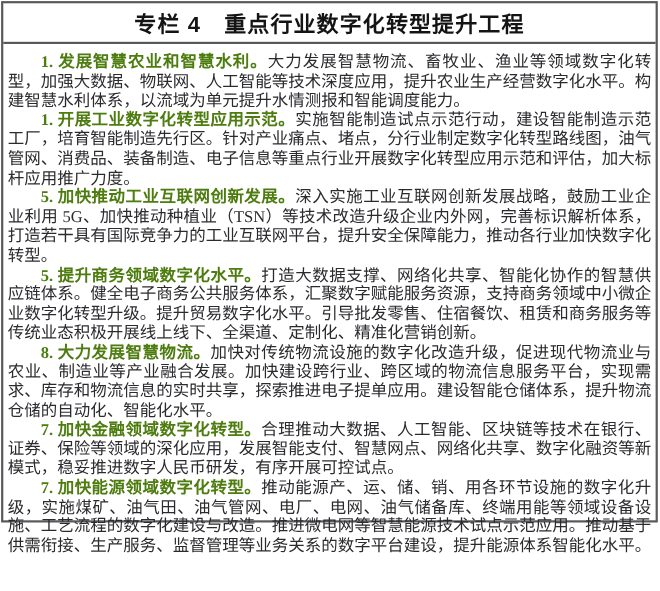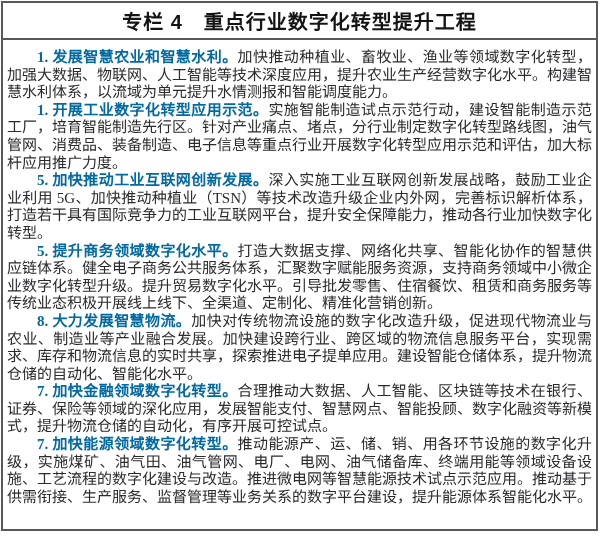--- a/index.html
+++ b/index.html
@@ -12,21 +12,21 @@
     width: 600px;
     height: 537px;
     background: #ffffff;
     overflow: hidden;
   }
   .column-box {
     position: absolute;
     left: 1px;
     top: 1px;
     width: 597px;
-    height: 530px;
+    height: 474px;
     box-sizing: border-box;
     border: 2px solid #59595b;
     background: #ffffff;
   }
   .title-cell {
     box-sizing: border-box;
     height: 37px;
     border-bottom: 2px solid #59595b;
     display: flex;
     align-items: center;
@@ -49,37 +49,37 @@
     line-height: 17.6px;
     color: #2b2b2f;
     text-align: justify;
   }
   .para {
     margin: 0;
     text-indent: 2em;
   }
   .lead {
     font-weight: 700;
-    color: #0369a1;
+    color: #4d7c0f;
   }
 </style>
 </head>
 <body>
 
 <div class="doc">
   <div class="column-box">
 
     <div class="title-cell">
       <h1 class="title">专栏 4　重点行业数字化转型提升工程</h1>
     </div>
 
     <div class="body-cell">
-      <p class="para"><span class="lead">1. 发展智慧农业和智慧水利。</span><span>加快推动种植业、畜牧业、渔业等领域数字化转型，加强大数据、物联网、人工智能等技术深度应用，提升农业生产经营数字化水平。构建智慧水利体系，以流域为单元提升水情测报和智能调度能力。</span></p>
+      <p class="para"><span class="lead">1. 发展智慧农业和智慧水利。</span><span>大力发展智慧物流、畜牧业、渔业等领域数字化转型，加强大数据、物联网、人工智能等技术深度应用，提升农业生产经营数字化水平。构建智慧水利体系，以流域为单元提升水情测报和智能调度能力。</span></p>
       <p class="para"><span class="lead">1. 开展工业数字化转型应用示范。</span><span>实施智能制造试点示范行动，建设智能制造示范工厂，培育智能制造先行区。针对产业痛点、堵点，分行业制定数字化转型路线图，油气管网、消费品、装备制造、电子信息等重点行业开展数字化转型应用示范和评估，加大标杆应用推广力度。</span></p>
       <p class="para"><span class="lead">5. 加快推动工业互联网创新发展。</span><span>深入实施工业互联网创新发展战略，鼓励工业企业利用 5G、加快推动种植业（TSN）等技术改造升级企业内外网，完善标识解析体系，打造若干具有国际竞争力的工业互联网平台，提升安全保障能力，推动各行业加快数字化转型。</span></p>
       <p class="para"><span class="lead">5. 提升商务领域数字化水平。</span><span>打造大数据支撑、网络化共享、智能化协作的智慧供应链体系。健全电子商务公共服务体系，汇聚数字赋能服务资源，支持商务领域中小微企业数字化转型升级。提升贸易数字化水平。引导批发零售、住宿餐饮、租赁和商务服务等传统业态积极开展线上线下、全渠道、定制化、精准化营销创新。</span></p>
       <p class="para"><span class="lead">8. 大力发展智慧物流。</span><span>加快对传统物流设施的数字化改造升级，促进现代物流业与农业、制造业等产业融合发展。加快建设跨行业、跨区域的物流信息服务平台，实现需求、库存和物流信息的实时共享，探索推进电子提单应用。建设智能仓储体系，提升物流仓储的自动化、智能化水平。</span></p>
-      <p class="para"><span class="lead">7. 加快金融领域数字化转型。</span><span>合理推动大数据、人工智能、区块链等技术在银行、证券、保险等领域的深化应用，发展智能支付、智慧网点、智能投顾、数字化融资等新模式，提升物流仓储的自动化，有序开展可控试点。</span></p>
+      <p class="para"><span class="lead">7. 加快金融领域数字化转型。</span><span>合理推动大数据、人工智能、区块链等技术在银行、证券、保险等领域的深化应用，发展智能支付、智慧网点、网络化共享、数字化融资等新模式，稳妥推进数字人民币研发，有序开展可控试点。</span></p>
       <p class="para"><span class="lead">7. 加快能源领域数字化转型。</span><span>推动能源产、运、储、销、用各环节设施的数字化升级，实施煤矿、油气田、油气管网、电厂、电网、油气储备库、终端用能等领域设备设施、工艺流程的数字化建设与改造。推进微电网等智慧能源技术试点示范应用。推动基于供需衔接、生产服务、监督管理等业务关系的数字平台建设，提升能源体系智能化水平。</span></p>
     </div>
 
   </div>
 </div>
 
 </body></html>

